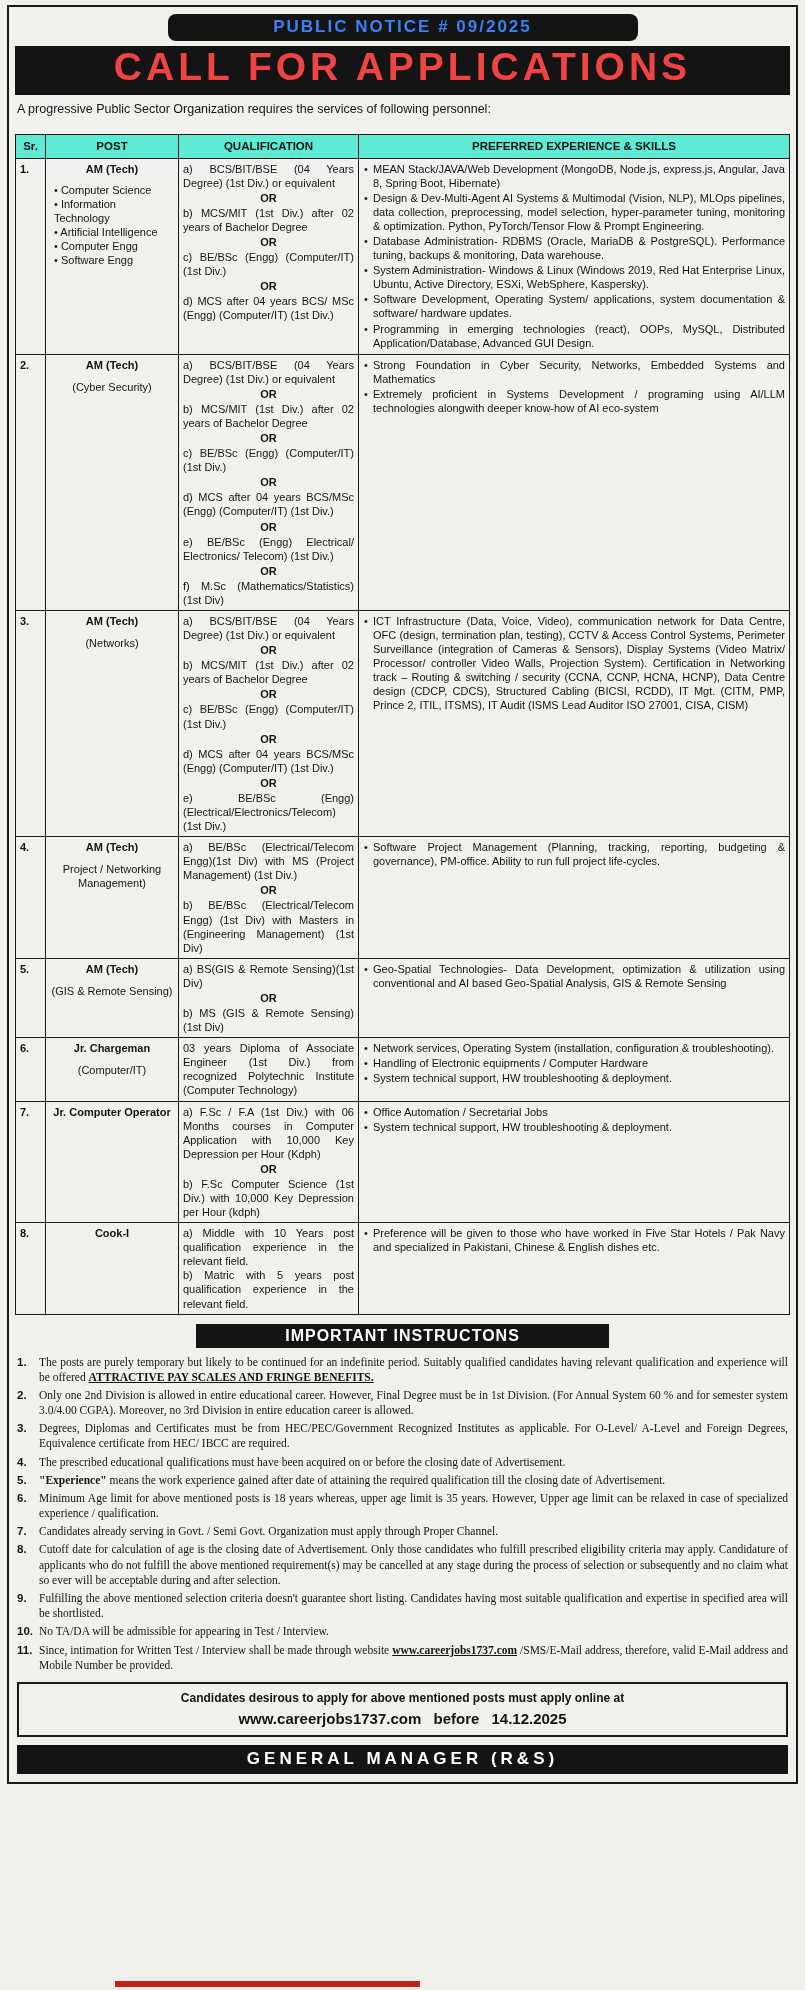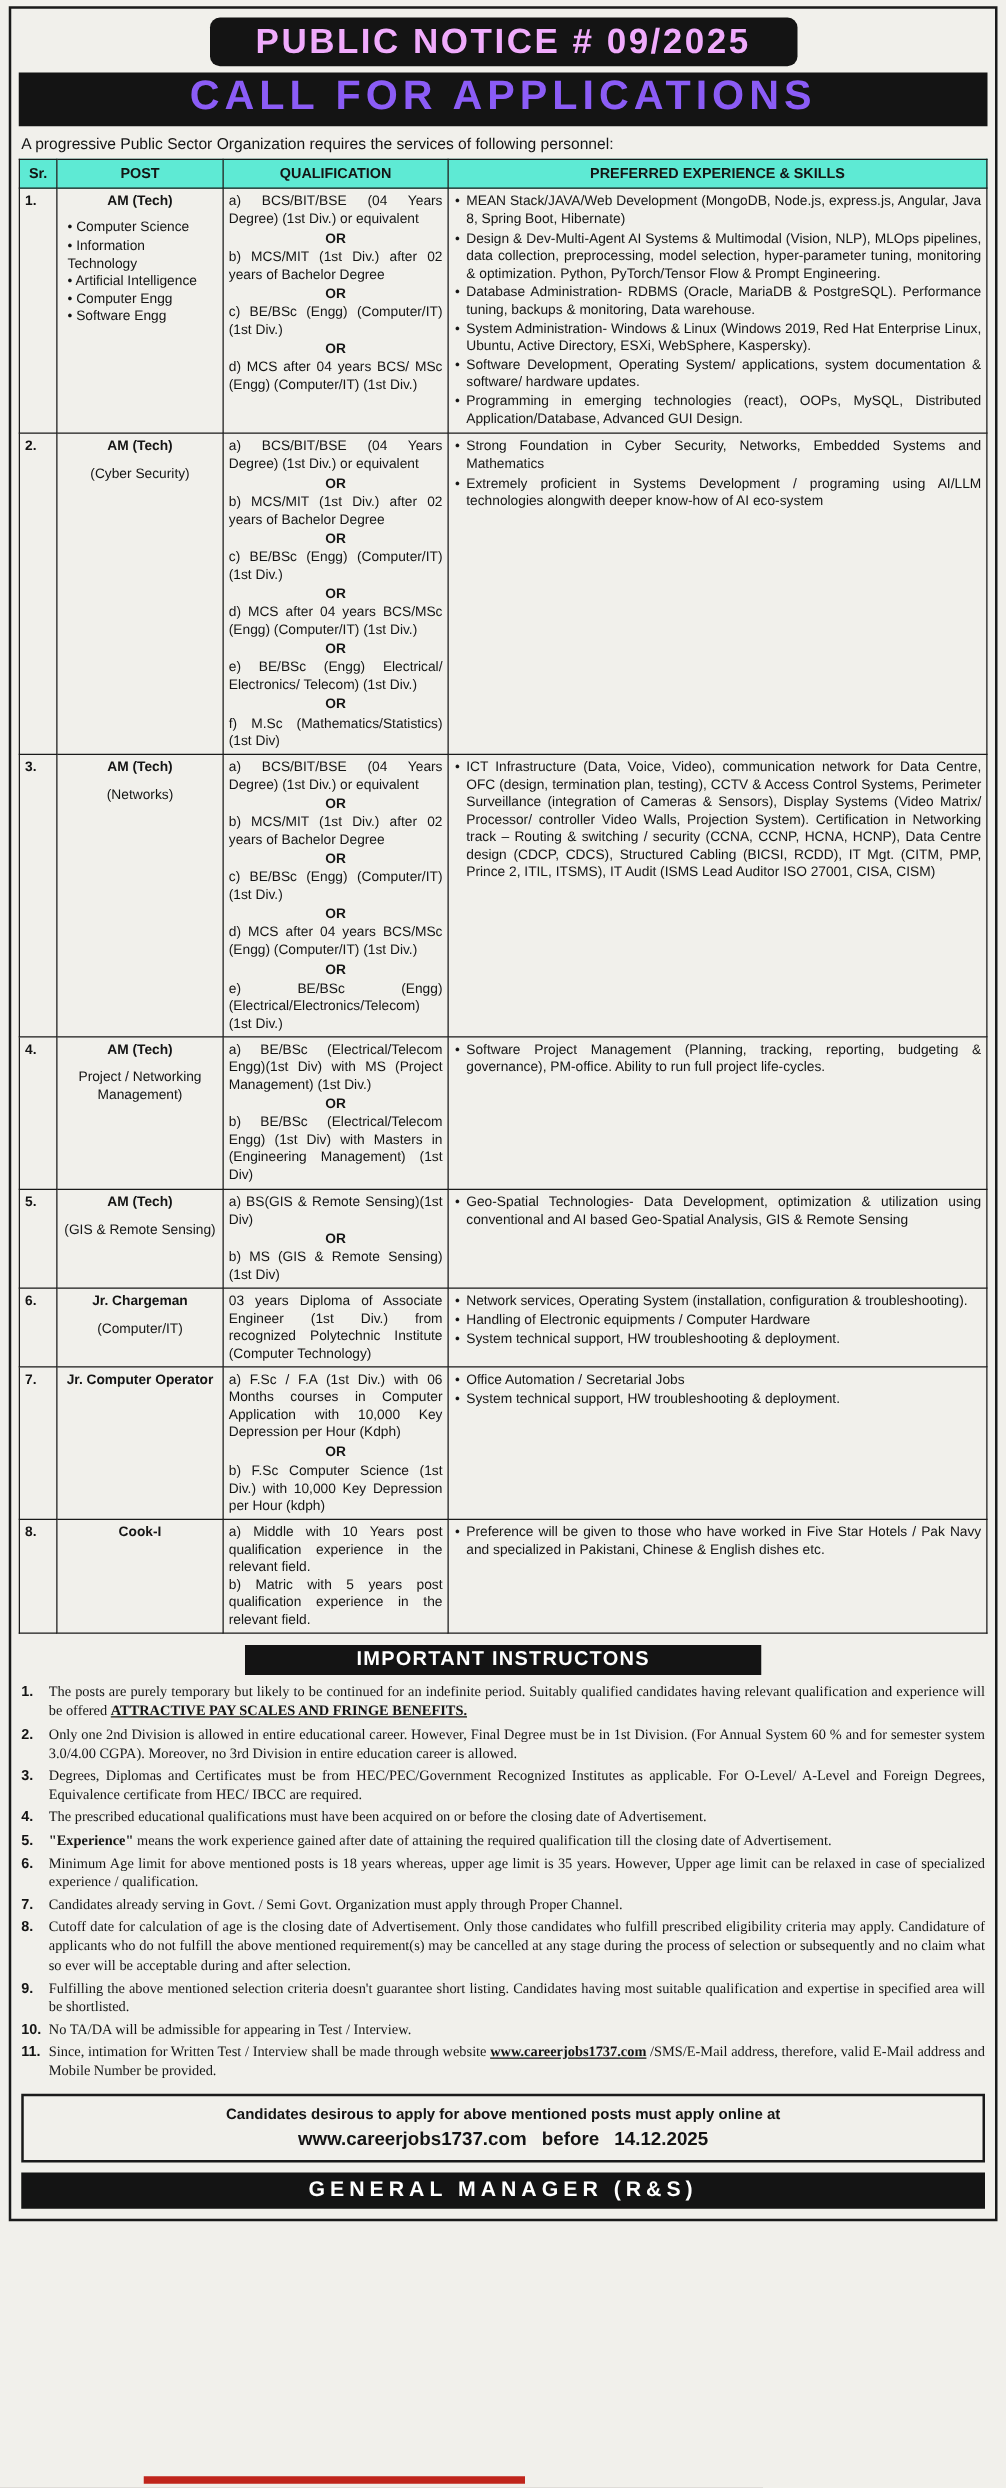--- a/index.html
+++ b/index.html
@@ -1,26 +1,26 @@
 <!DOCTYPE html>
 <html style="--ink: #141414; --paper: #f1f0eb; --accent-red: #c0251c;"><head>
 <meta charset="utf-8">
 <style>
   * { margin:0; padding:0; box-sizing:border-box; }
   html,body { background:#cfcec9; }
   body { width:805px; font-family:"Liberation Sans", sans-serif; color:var(--ink,#141414); }
   .page { width:805px; min-height:1990px; background:var(--paper,#f1f0eb); position:relative; padding:5px 7px; }
   .notice { border:2px solid #1a1a1a; background:var(--paper,#f1f0eb); padding:5px 6px 8px; }
 
-  .banner { width:470px; margin:2px auto 5px; background:var(--ink,#141414); color:#f0abfc;
-            text-align:center; font-weight:bold; font-size:28px; letter-spacing:2px;
+  .banner { width:470px; margin:2px auto 5px; background:var(--ink,#141414); color:#3b82f6;
+            text-align:center; font-weight:bold; font-size:17px; letter-spacing:2px;
             padding:3px 0 4px; border-radius:8px; }
-  .title-bar { background:var(--ink,#141414); color:#8b5cf6; text-align:center; font-weight:bold;
-               font-size:33px; letter-spacing:4px; padding:1px 0 7px; line-height:1.05; }
-  .intro { font-size:12.5px; margin:7px 2px 5px; }
+  .title-bar { background:var(--ink,#141414); color:#ef4444; text-align:center; font-weight:bold;
+               font-size:39px; letter-spacing:4px; padding:1px 0 7px; line-height:1.05; }
+  .intro { font-size:12.5px; margin:7px 2px 18px; }
 
   table { width:100%; border-collapse:collapse; table-layout:fixed; font-size:11px; line-height:1.28; }
   col.w-sr{width:30px;} col.w-post{width:133px;} col.w-qual{width:180px;}
   th, td { border:1px solid #1a1a1a; vertical-align:top; padding:3px 4px; }
   th { background:#5eead4; font-size:11.5px; text-align:center; padding:4px 2px; }
   .c-sr { font-weight:bold; }
   .post-title { font-weight:bold; text-align:center; }
   .post-sub { text-align:center; margin-top:8px; }
   .u { }
   ul.blist { list-style:none; margin-top:7px; padding-left:4px; text-align:left; }

